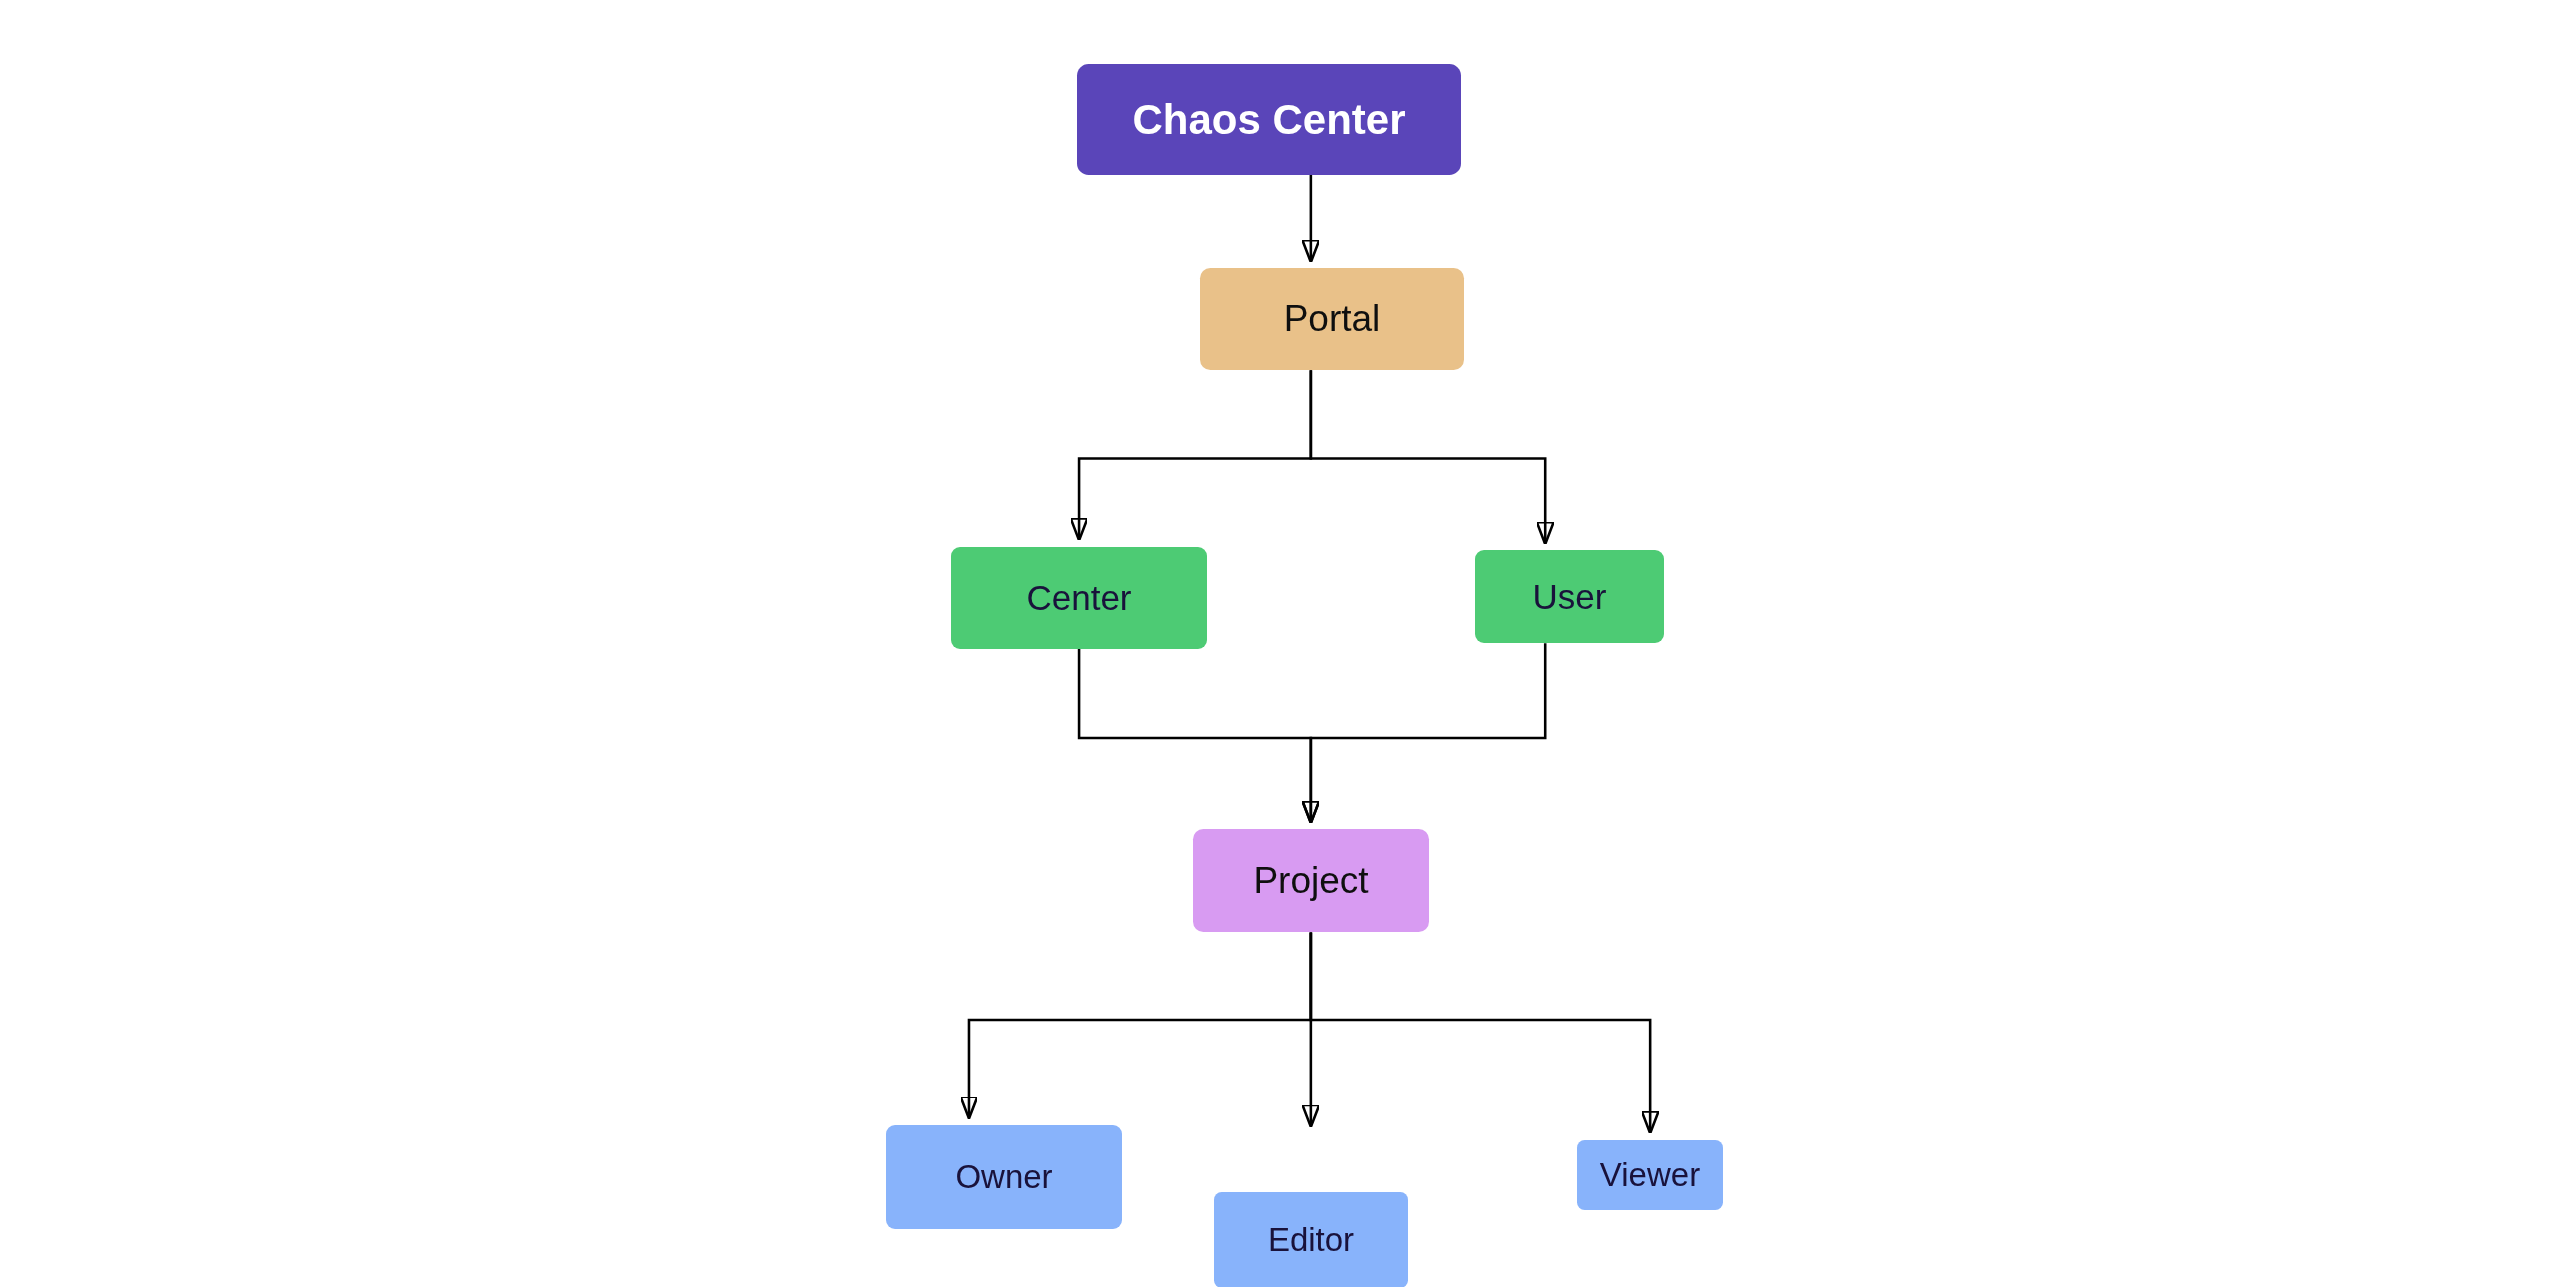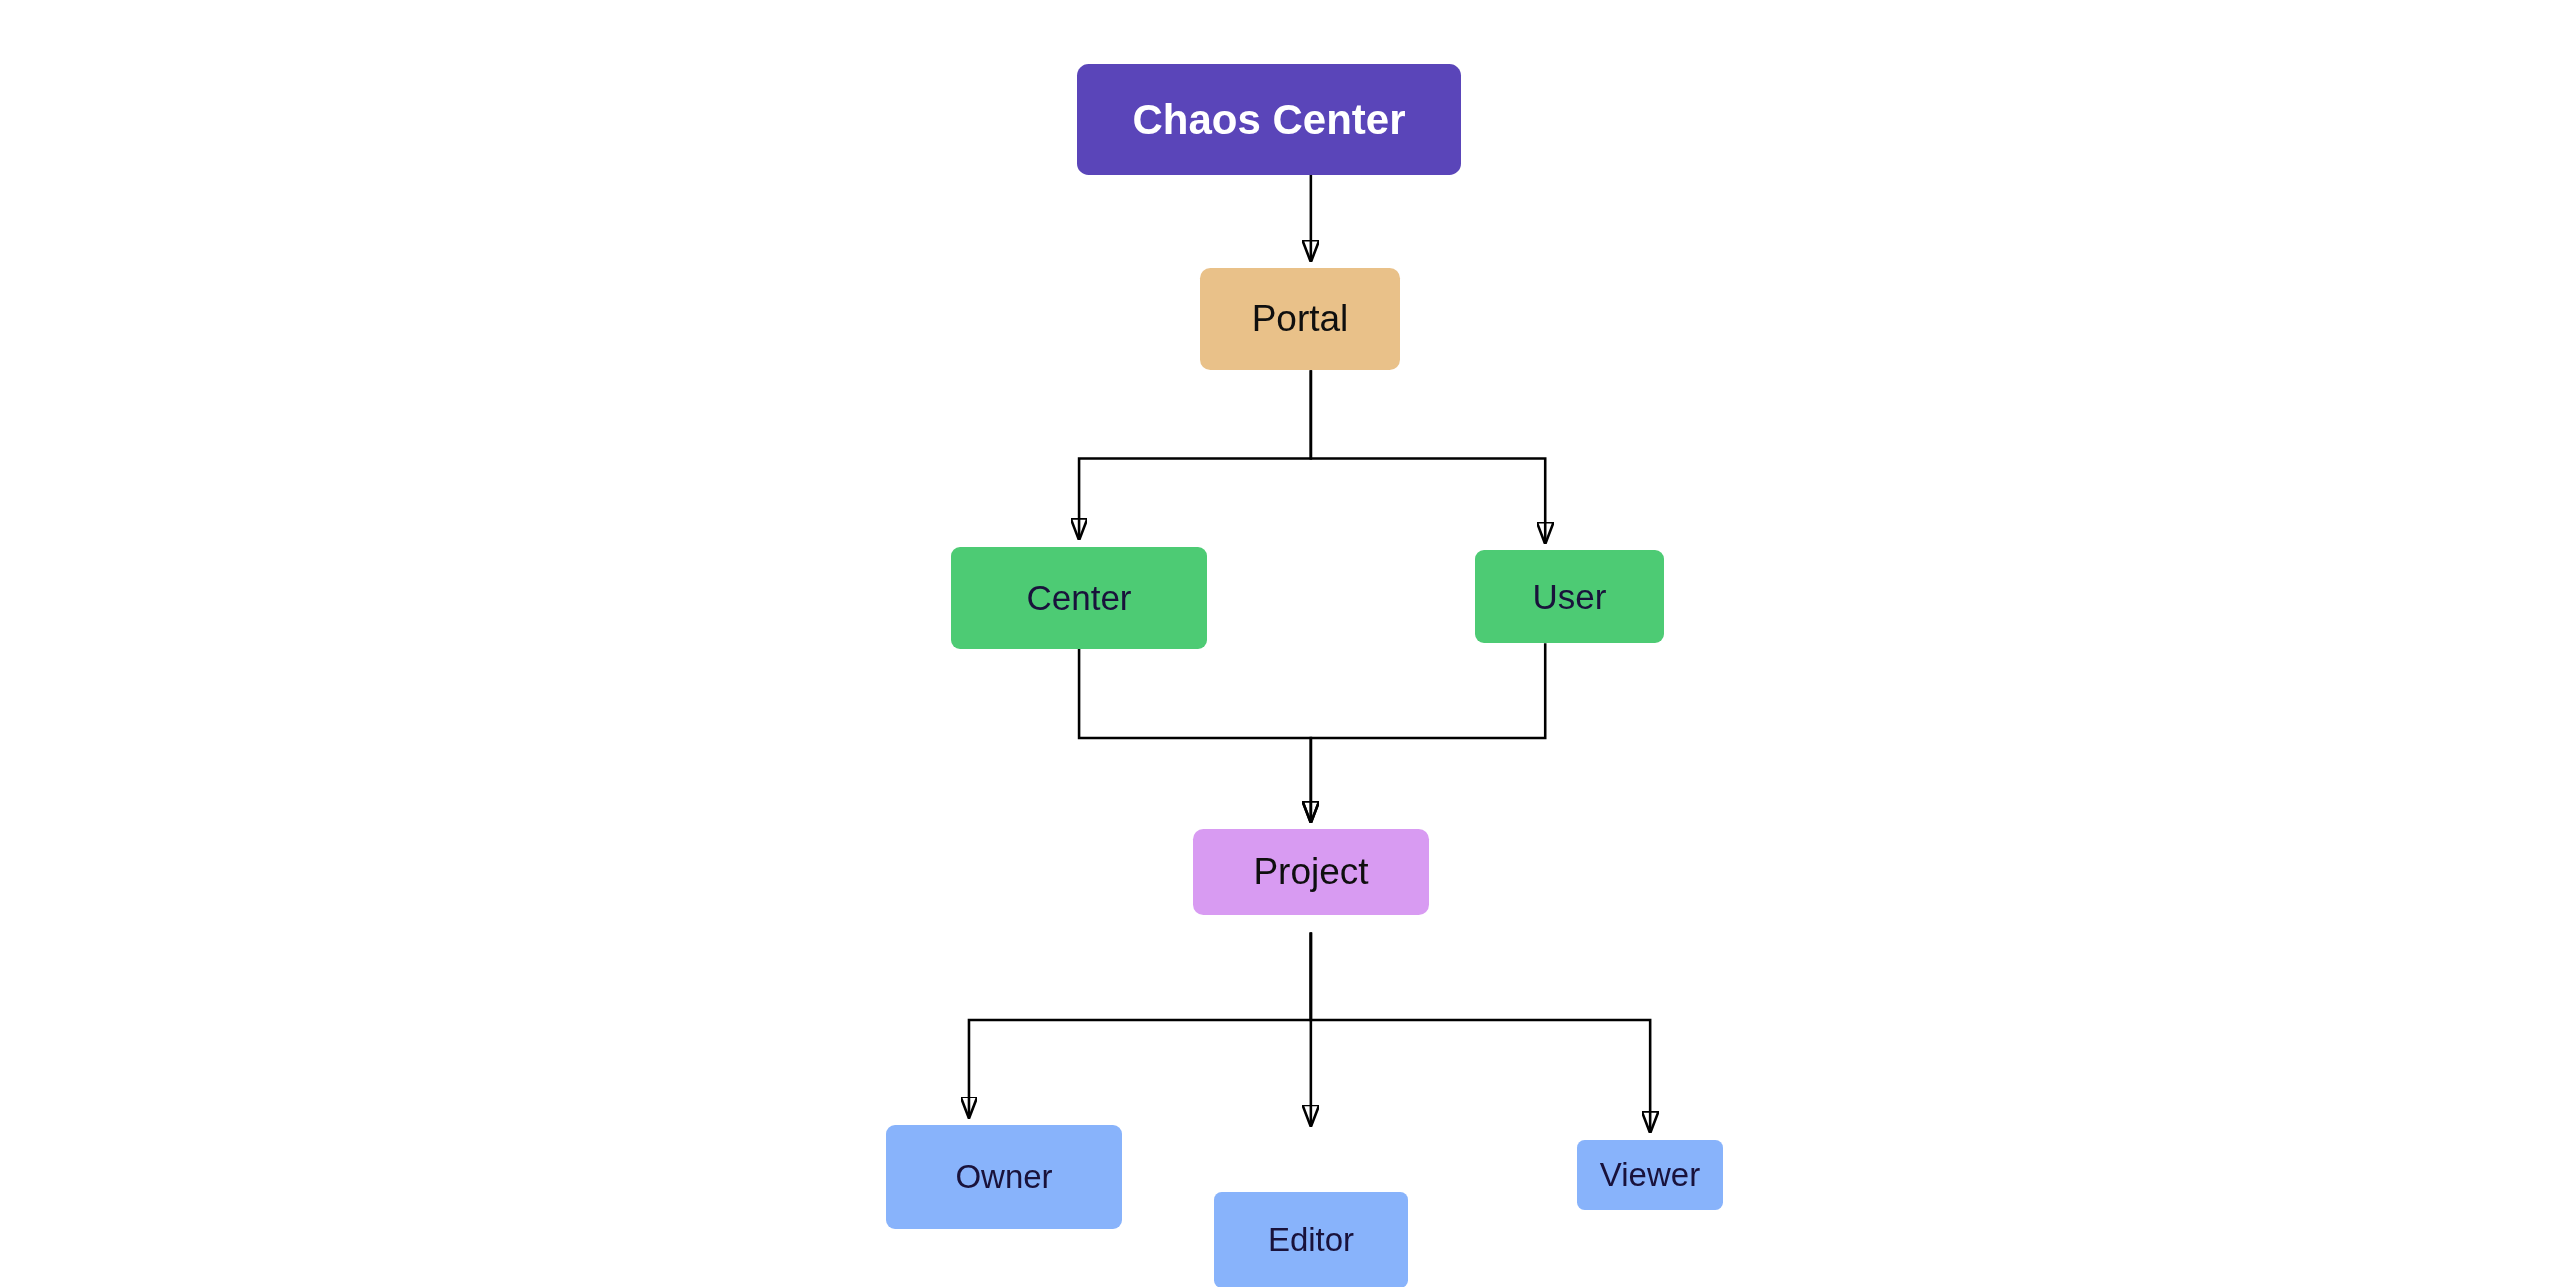--- a/index.html
+++ b/index.html
@@ -30,24 +30,24 @@
   }
   .node {
     position: absolute;
     display: flex;
     align-items: center;
     justify-content: center;
     text-align: center;
     box-sizing: border-box;
   }
   .node-chaos  { left: 1077px; top:   64px; width: 384px; height: 111px; border-radius: 11.6px; font-size: 42px; font-weight: 700; }
-  .node-portal { left: 1200px; top:  268px; width: 200px; height: 102px; border-radius: 10.3px; font-size: 37px; font-weight: 400; }
+  .node-portal { left: 1200px; top:  268px; width: 264px; height: 102px; border-radius: 10.3px; font-size: 37px; font-weight: 400; }
   .node-admin  { left: 951px; top:  547px; width: 256px; height: 102px; border-radius: 9px; font-size: 35px; font-weight: 400; }
   .node-user   { left: 1447px; top:  550px; width: 189px; height: 93px; border-radius: 9px; font-size: 35px; font-weight: 400; }
-  .node-project{ left: 1193px; top: 829px; width: 236px; height: 86px; border-radius: 10.3px; font-size: 37px; font-weight: 400; }
+  .node-project{ left: 1193px; top: 829px; width: 236px; height: 103px; border-radius: 10.3px; font-size: 37px; font-weight: 400; }
   .node-owner  { left: 851px; top: 1125px; width: 236px; height: 104px; border-radius: 9px; font-size: 33px; font-weight: 400; margin-left: 35px; }
   .node-editor { left: 1214px; top: 1192px; width: 194px; height: 96px; border-radius: 7.7px; font-size: 33px; font-weight: 400; }
   .node-viewer { left: 1577px; top: 1140px; width: 146px; height: 70px; border-radius: 7.7px; font-size: 33px; font-weight: 400; }
 </style>
 </head>
 <body>
 
 <div class="canvas">
 
   <svg class="edges" viewBox="0 0 4001 2000" width="2576" height="1288" xmlns="http://www.w3.org/2000/svg">

